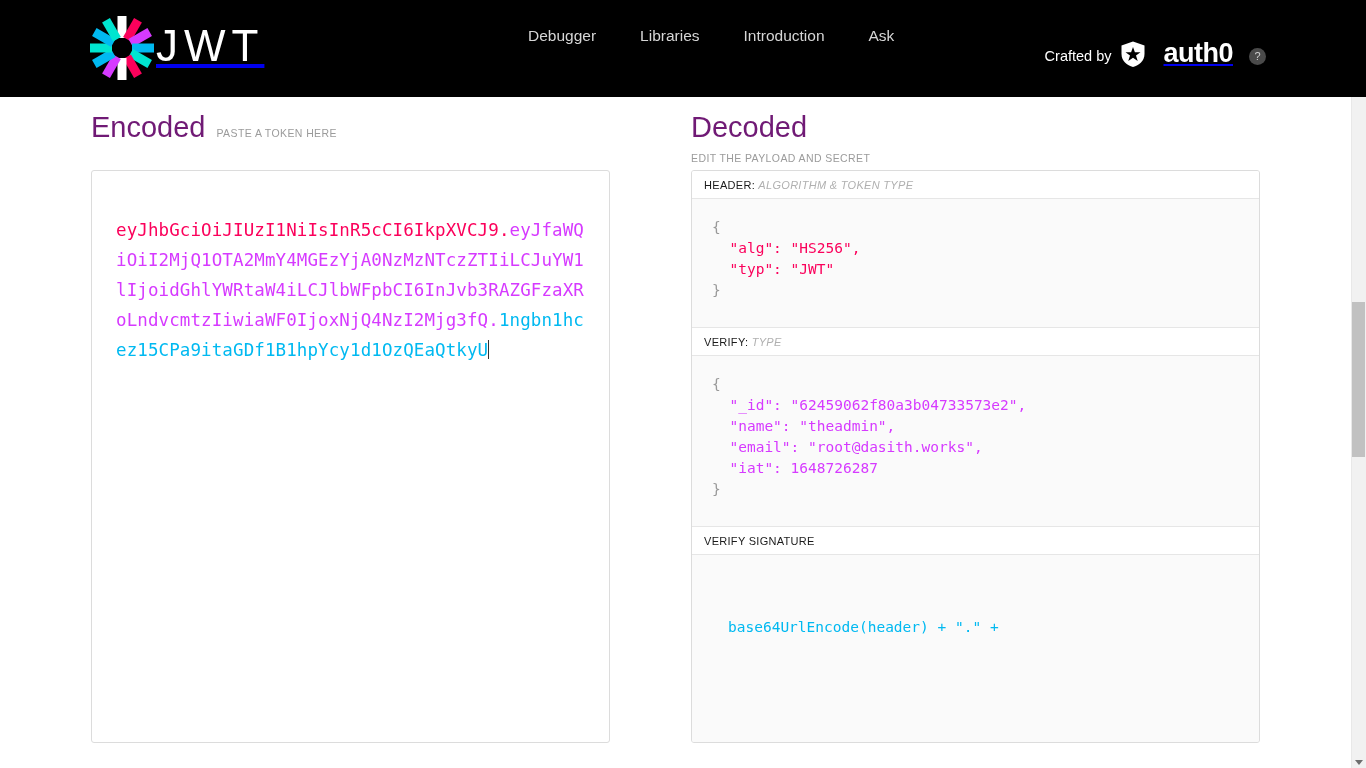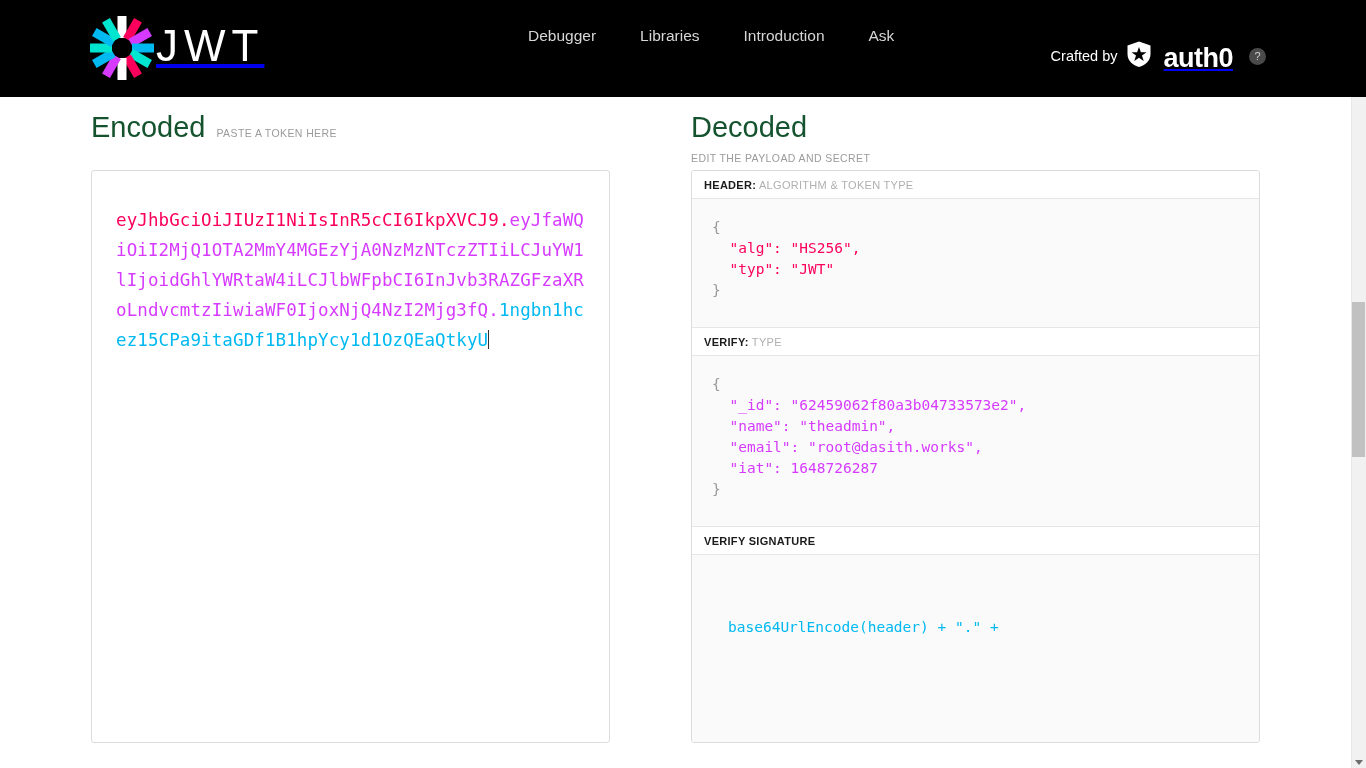--- a/index.html
+++ b/index.html
@@ -67,22 +67,22 @@
     align-items: center;
     gap: 8px;
   }
   .crafted-label {
     color: #ffffff;
     font-size: 14.5px;
     white-space: nowrap;
   }
   .auth0-logo {
     display: flex;
-    align-items: flex-end;
-    gap: 10px;
+    align-items: flex-start;
+    gap: 16px;
   }
   .auth0-word {
     color: #ffffff;
     font-size: 27px;
     font-weight: 700;
     letter-spacing: -0.5px;
     line-height: 1;
   }
   .help-badge {
     width: 17px; height: 17px;
@@ -99,21 +99,21 @@
 
   
   .col-head {
     position: absolute;
     display: flex;
     align-items: baseline;
     gap: 11px;
   }
   .col-head .h-title {
     font-size: 29px;
-    color: #14532d;
+    color: #701a75;
     font-weight: 400;
     line-height: 1;
   }
   .col-head .h-sub {
     font-size: 10.5px;
     color: #9b9b9b;
     letter-spacing: 0.4px;
     text-transform: uppercase;
     line-height: 1;
   }
@@ -121,21 +121,21 @@
   #decoded-head { left: 691px; top: 113px; flex-direction: column; }
 
   
   .encoded-box {
     position: absolute;
     left: 91px; top: 170px;
     width: 519px; height: 573px;
     border: 1px solid #dcdcdc;
     border-radius: 3px;
     background: #ffffff;
-    padding: 34px 24px;
+    padding: 44px 24px;
     overflow: hidden;
     cursor: text;
   }
   .token {
     font-family: "DejaVu Sans Mono", monospace;
     font-size: 17.5px;
     line-height: 30px;
     word-break: break-all;
     white-space: pre-wrap;
     letter-spacing: 0.1px;
@@ -166,26 +166,27 @@
   }
   .panel-label {
     background: #ffffff;
     padding: 8px 12px 7px 12px;
     font-size: 11px;
     letter-spacing: 0.3px;
     border-bottom: 1px solid #e6e6e6;
   }
   .panel-label .lb-strong {
     color: #1b1b1b;
-    font-weight: 700;
+    font-weight: 400;
     margin-top: 13px;
   }
   .panel-label .lb-light {
     color: #b0b0b0;
     font-weight: 400;
+    font-style: italic;
   }
   .panel-body {
     background: #fafafa;
     padding: 18px 20px 20px 20px;
     font-family: "DejaVu Sans Mono", monospace;
     font-size: 14.5px;
     line-height: 21px;
     white-space: pre;
     overflow: hidden;
   }

